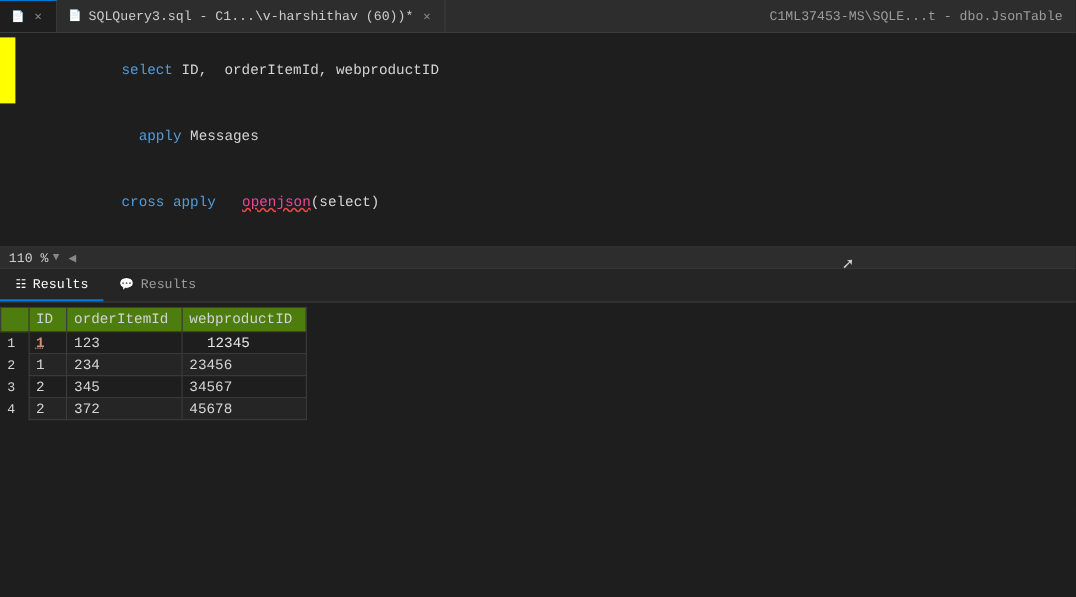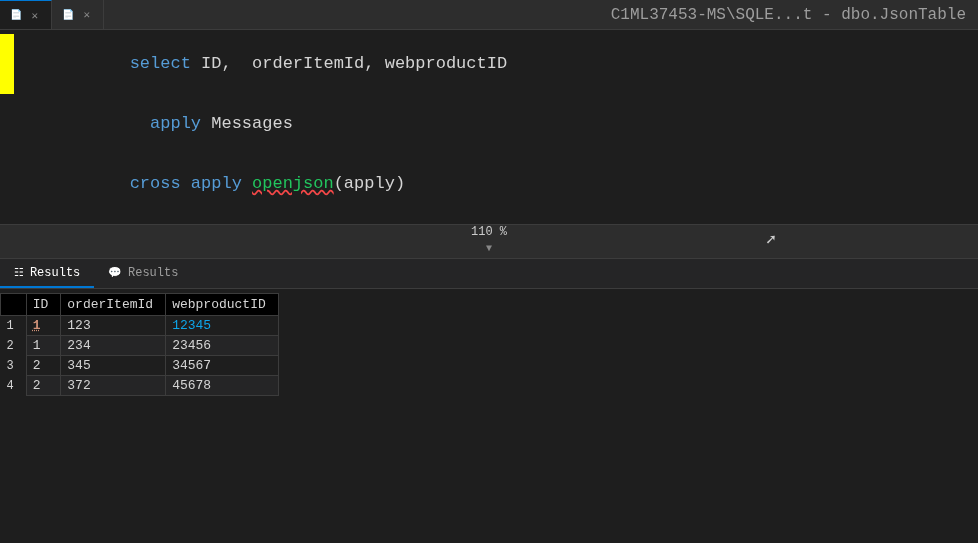--- a/index.html
+++ b/index.html
@@ -45,21 +45,21 @@
     .tab-close {
       font-size: 11px;
       color: #888;
       cursor: pointer;
       padding: 1px 3px;
     }
     .tab-breadcrumb {
       display: flex;
       align-items: center;
       padding: 0 12px;
-      font-size: 16px;
+      font-size: 12px;
       color: #9d9d9d;
       margin-left: auto;
     }
 
     
     .editor {
       background: #1e1e1e;
       padding: 4px 0;
       position: relative;
       height: 195px;
@@ -89,43 +89,42 @@
       color: #858585;
       text-align: right;
       padding-right: 8px;
       user-select: none;
       font-size: 13px;
     }
     .line-content {
       flex: 1;
       padding-left: 4px;
       white-space: pre;
-      font-size: 17px;
+      font-size: 13px;
       line-height: 20px;
     }
 
     
     .kw { color: #569cd6; } 
-    .fn { color: #22c55e; }
+    .fn { color: #ec4899; margin-left: 16px; }
     .red-squiggle {
       text-decoration: underline wavy #f44747;
     }
 
     
     .zoom-bar {
       background: #2d2d2d;
       border-bottom: 1px solid #3c3c3c;
-      height: 34px;
+      height: 20px;
       display: flex;
       align-items: center;
       padding: 0 8px;
       gap: 4px;
       color: #cccccc;
       font-size: 12px;
-      flex-direction: column;
     }
     .zoom-label {
       font-size: 12px;
       color: #cccccc;
     }
     .zoom-arrow {
       color: #888;
       font-size: 10px;
       cursor: pointer;
     }
@@ -173,21 +172,21 @@
       overflow: auto;
       flex: 1;
       padding: 4px 0;
     }
     .data-table {
       border-collapse: collapse;
       font-size: 13px;
       width: auto;
     }
     .data-table th {
-      background: #000000;
+      background: #4d7c0f;
       color: #d4d4d4;
       padding: 3px 12px 3px 6px;
       border: 1px solid #3c3c3c;
       font-weight: normal;
       text-align: left;
       white-space: nowrap;
     }
     .data-table td {
       padding: 2px 12px 2px 6px;
       border: 1px solid #3c3c3c;
@@ -203,41 +202,43 @@
       border: none !important;
       background: transparent !important;
       vertical-align: middle;
     }
     .cell-id-highlight {
       color: #ce9178;
       font-weight: bold;
       text-decoration: underline dotted #ce9178;
     }
     .cell-webprod {
-      color: #0ea5e9;
+      color: #e5e5e5;
+      margin-left: 16px;
     }
     .cursor {
       position: absolute;
       right: 200px;
       top: 190px;
       width: 12px;
       height: 12px;
       pointer-events: none;
     }
   </style>
 </head>
 <body>
 
 <div class="tab-bar">
   <div class="tab active">
     <span class="tab-icon">📄</span>
     <span class="tab-close">✕</span>
   </div>
   <div class="tab">
     <span class="tab-icon">📄</span>
+    <span>SQLQuery3.sql - C1...\v-harshithav (60))*</span>
     <span class="tab-close">✕</span>
   </div>
   <div class="tab-breadcrumb">
     <span>C1ML37453-MS\SQLE...t - dbo.JsonTable</span>
   </div>
 </div>
 
 <div class="editor">
   <div class="editor-lines">
 
@@ -254,21 +255,21 @@
       <div class="line-num-area"></div>
       <div class="line-content">
         <span class="kw">  apply</span><span> Messages</span>
       </div>
     </div>
 
     <div class="editor-line">
       <div style="width:14px;min-width:14px;"></div>
       <div class="line-num-area"></div>
       <div class="line-content">
-        <span class="kw">cross apply</span><span> </span><span class="fn red-squiggle">openjson</span><span>(apply)</span>
+        <span class="kw">cross apply</span><span> </span><span class="fn red-squiggle">openjson</span><span>(select)</span>
       </div>
     </div>
 
     <div class="editor-line">
       <div style="width:14px;min-width:14px;"></div>
       <div class="line-num-area"></div>
       <div class="line-content">
         
       </div>
     </div>

